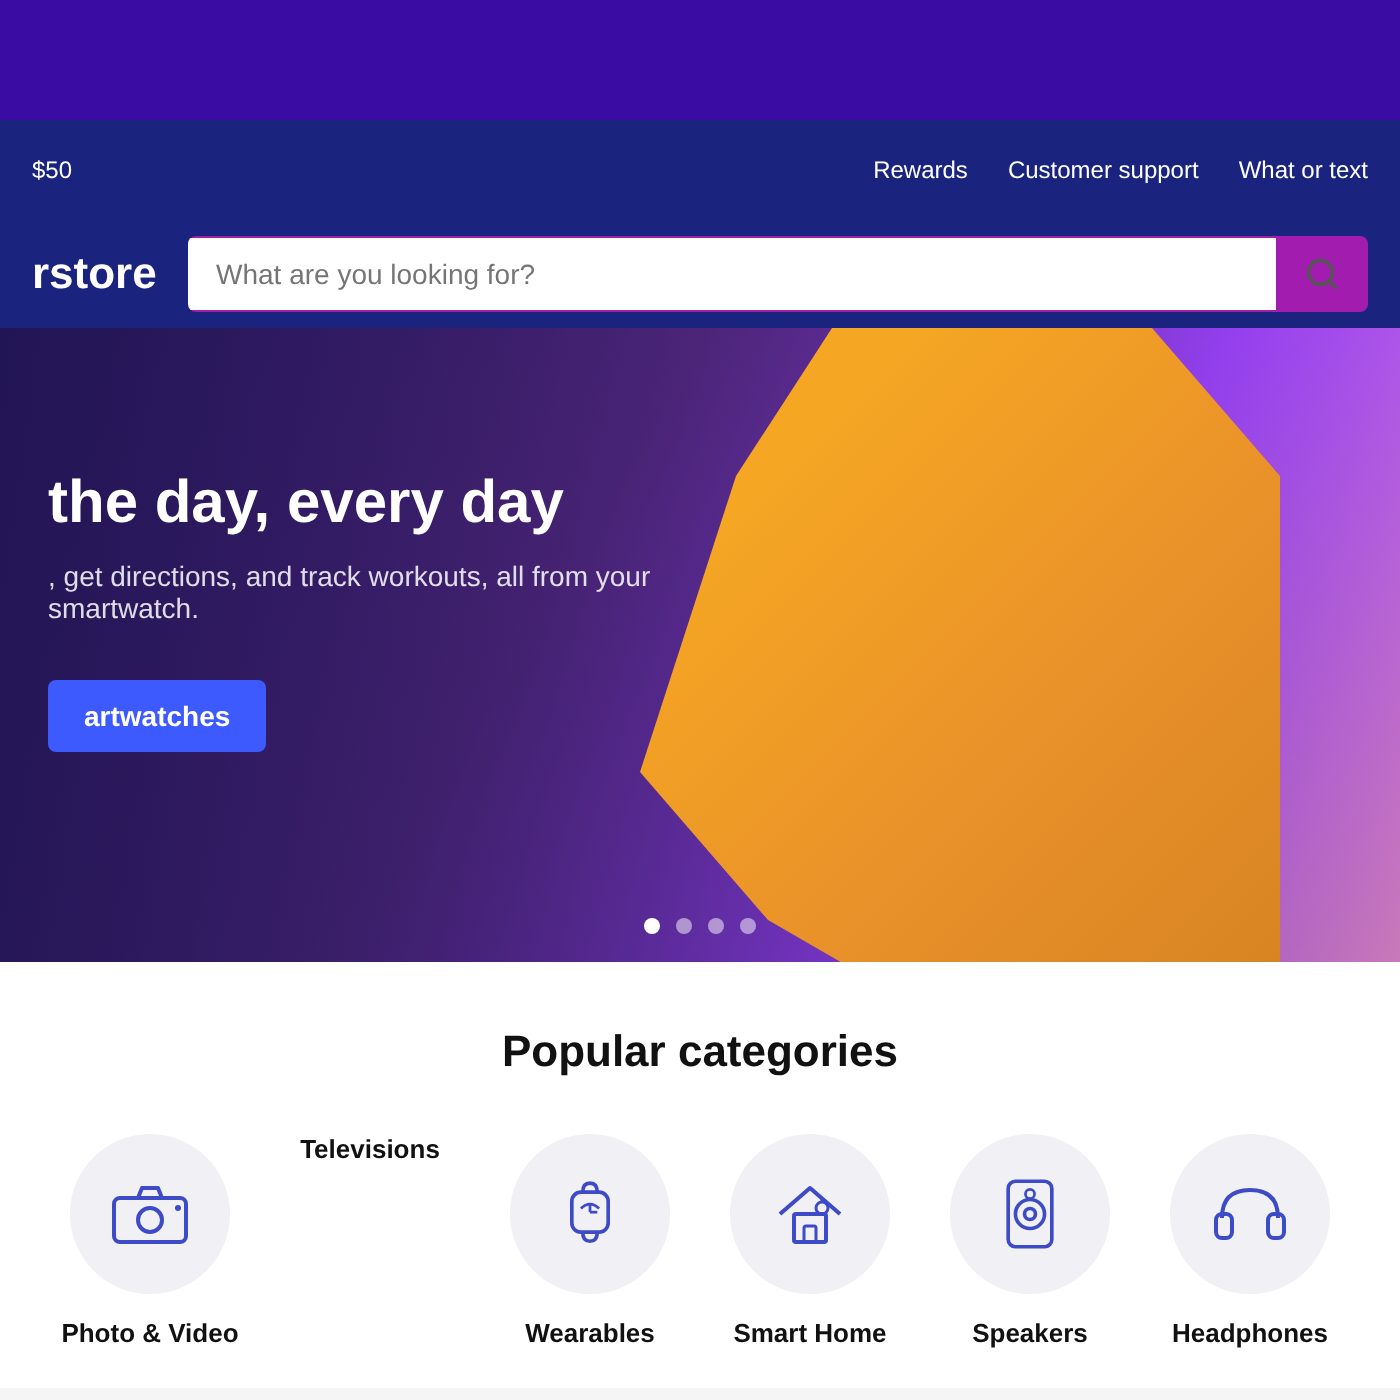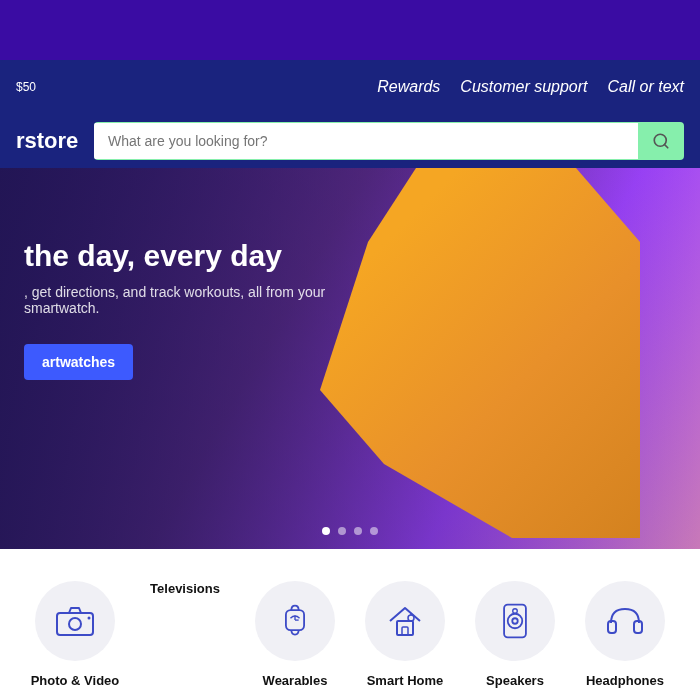--- a/index.html
+++ b/index.html
@@ -9,42 +9,42 @@
     .promo-bar {
       background: #1a237e;
       color: #fff;
       font-size: 12px;
       padding: 18px 16px;
       display: flex;
       justify-content: space-between;
       align-items: center;
     }
     .promo-bar-links { display: flex; gap: 20px; }
-    .promo-bar-links span { cursor: pointer; font-size: 16px; font-style: italic; }
+    .promo-bar-links span { cursor: pointer; font-size: 12px; }
 
     
     .header {
       background: #1a237e;
       display: flex;
       align-items: center;
       padding: 8px 16px;
       gap: 8px;
     }
     .logo {
       color: #fff;
       font-size: 22px;
       font-weight: bold;
       white-space: nowrap;
       min-width: 70px;
     }
     .search-bar {
       flex: 1;
       display: flex;
       align-items: center;
-      background: #86efac;
+      background: #a21caf;
       border-radius: 4px;
       overflow: hidden;
     }
     .search-bar input {
       flex: 1;
       border: none;
       outline: none;
       padding: 10px 14px;
       font-size: 14px;
       color: #333;
@@ -55,21 +55,21 @@
       padding: 10px 14px;
       cursor: pointer;
       display: flex;
       align-items: center;
     }
 
     
     .hero {
       position: relative;
       width: 100%;
-      height: 381px;
+      height: 317px;
       overflow: hidden;
       background: linear-gradient(120deg, #3a1c71 0%, #6a3093 40%, #a044ff 70%, #c879b8 100%);
       text-decoration: underline;
     }
     .hero-overlay {
       position: absolute;
       inset: 0;
       background: linear-gradient(to right, rgba(30,20,80,0.85) 0%, rgba(30,20,80,0.4) 50%, transparent 100%);
     }
     
@@ -199,21 +199,21 @@
 </head>
 <body>
 
 <div class="top-strip"></div>
 
 <div class="promo-bar">
   <span>$50</span>
   <div class="promo-bar-links">
     <span>Rewards</span>
     <span>Customer support</span>
-    <span>Call or text</span>
+    <span>What or text</span>
   </div>
 </div>
 
 <div class="header">
   <div class="logo">rstore</div>
   <div class="search-bar">
     <input type="text" placeholder="What are you looking for?" style="">
     <button class="search-icon-btn">
       <svg width="18" height="18" viewBox="0 0 24 24" fill="none" stroke="#555" stroke-width="2.2" stroke-linecap="round" stroke-linejoin="round">
         <circle cx="11" cy="11" r="8"></circle>
@@ -238,20 +238,21 @@
 
   <div class="carousel-dots">
     <div class="dot active"></div>
     <div class="dot"></div>
     <div class="dot"></div>
     <div class="dot"></div>
   </div>
 </div>
 
 <div class="categories-section">
+  <div class="categories-title">Popular categories</div>
   <div class="categories-grid">
 
     <div class="category-item">
       <div class="category-icon-circle">
         <svg width="40" height="32" viewBox="0 0 40 32" fill="none">
           <rect x="2" y="8" width="36" height="22" rx="3" stroke="#3d4bc7" stroke-width="2"></rect>
           <circle cx="20" cy="19" r="6" stroke="#3d4bc7" stroke-width="2"></circle>
           <path d="M14 8l2-5h8l2 5" stroke="#3d4bc7" stroke-width="2" stroke-linejoin="round"></path>
           <circle cx="34" cy="13" r="1.5" fill="#3d4bc7"></circle>
         </svg>

